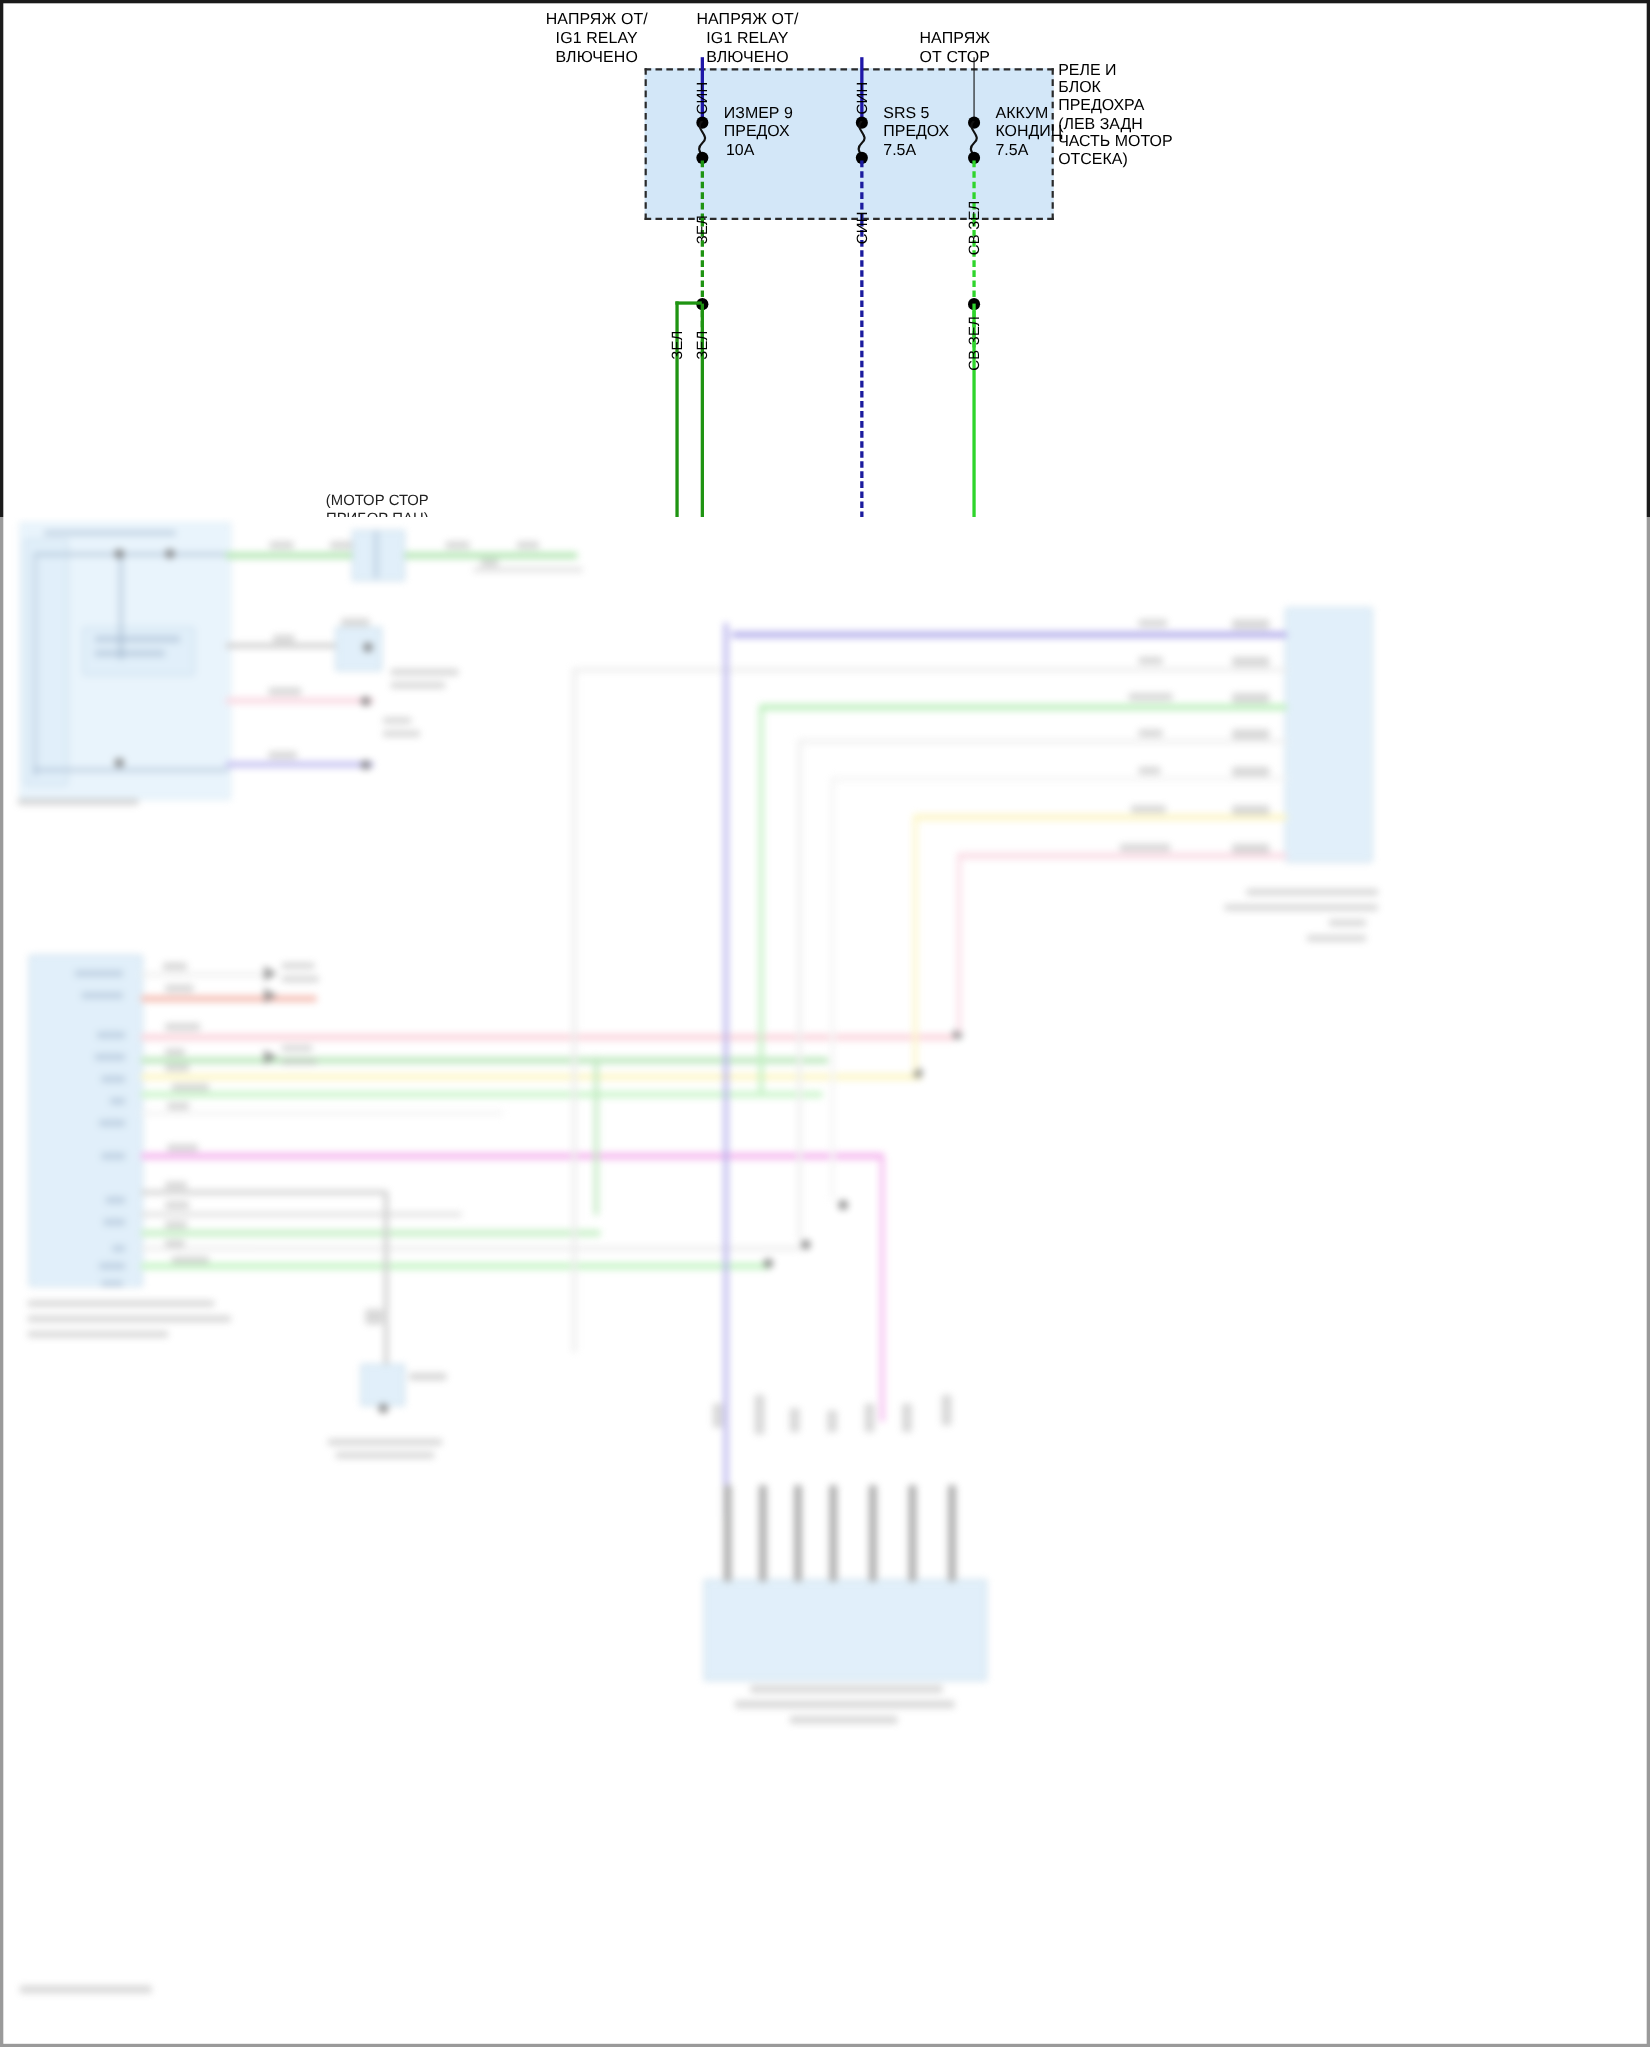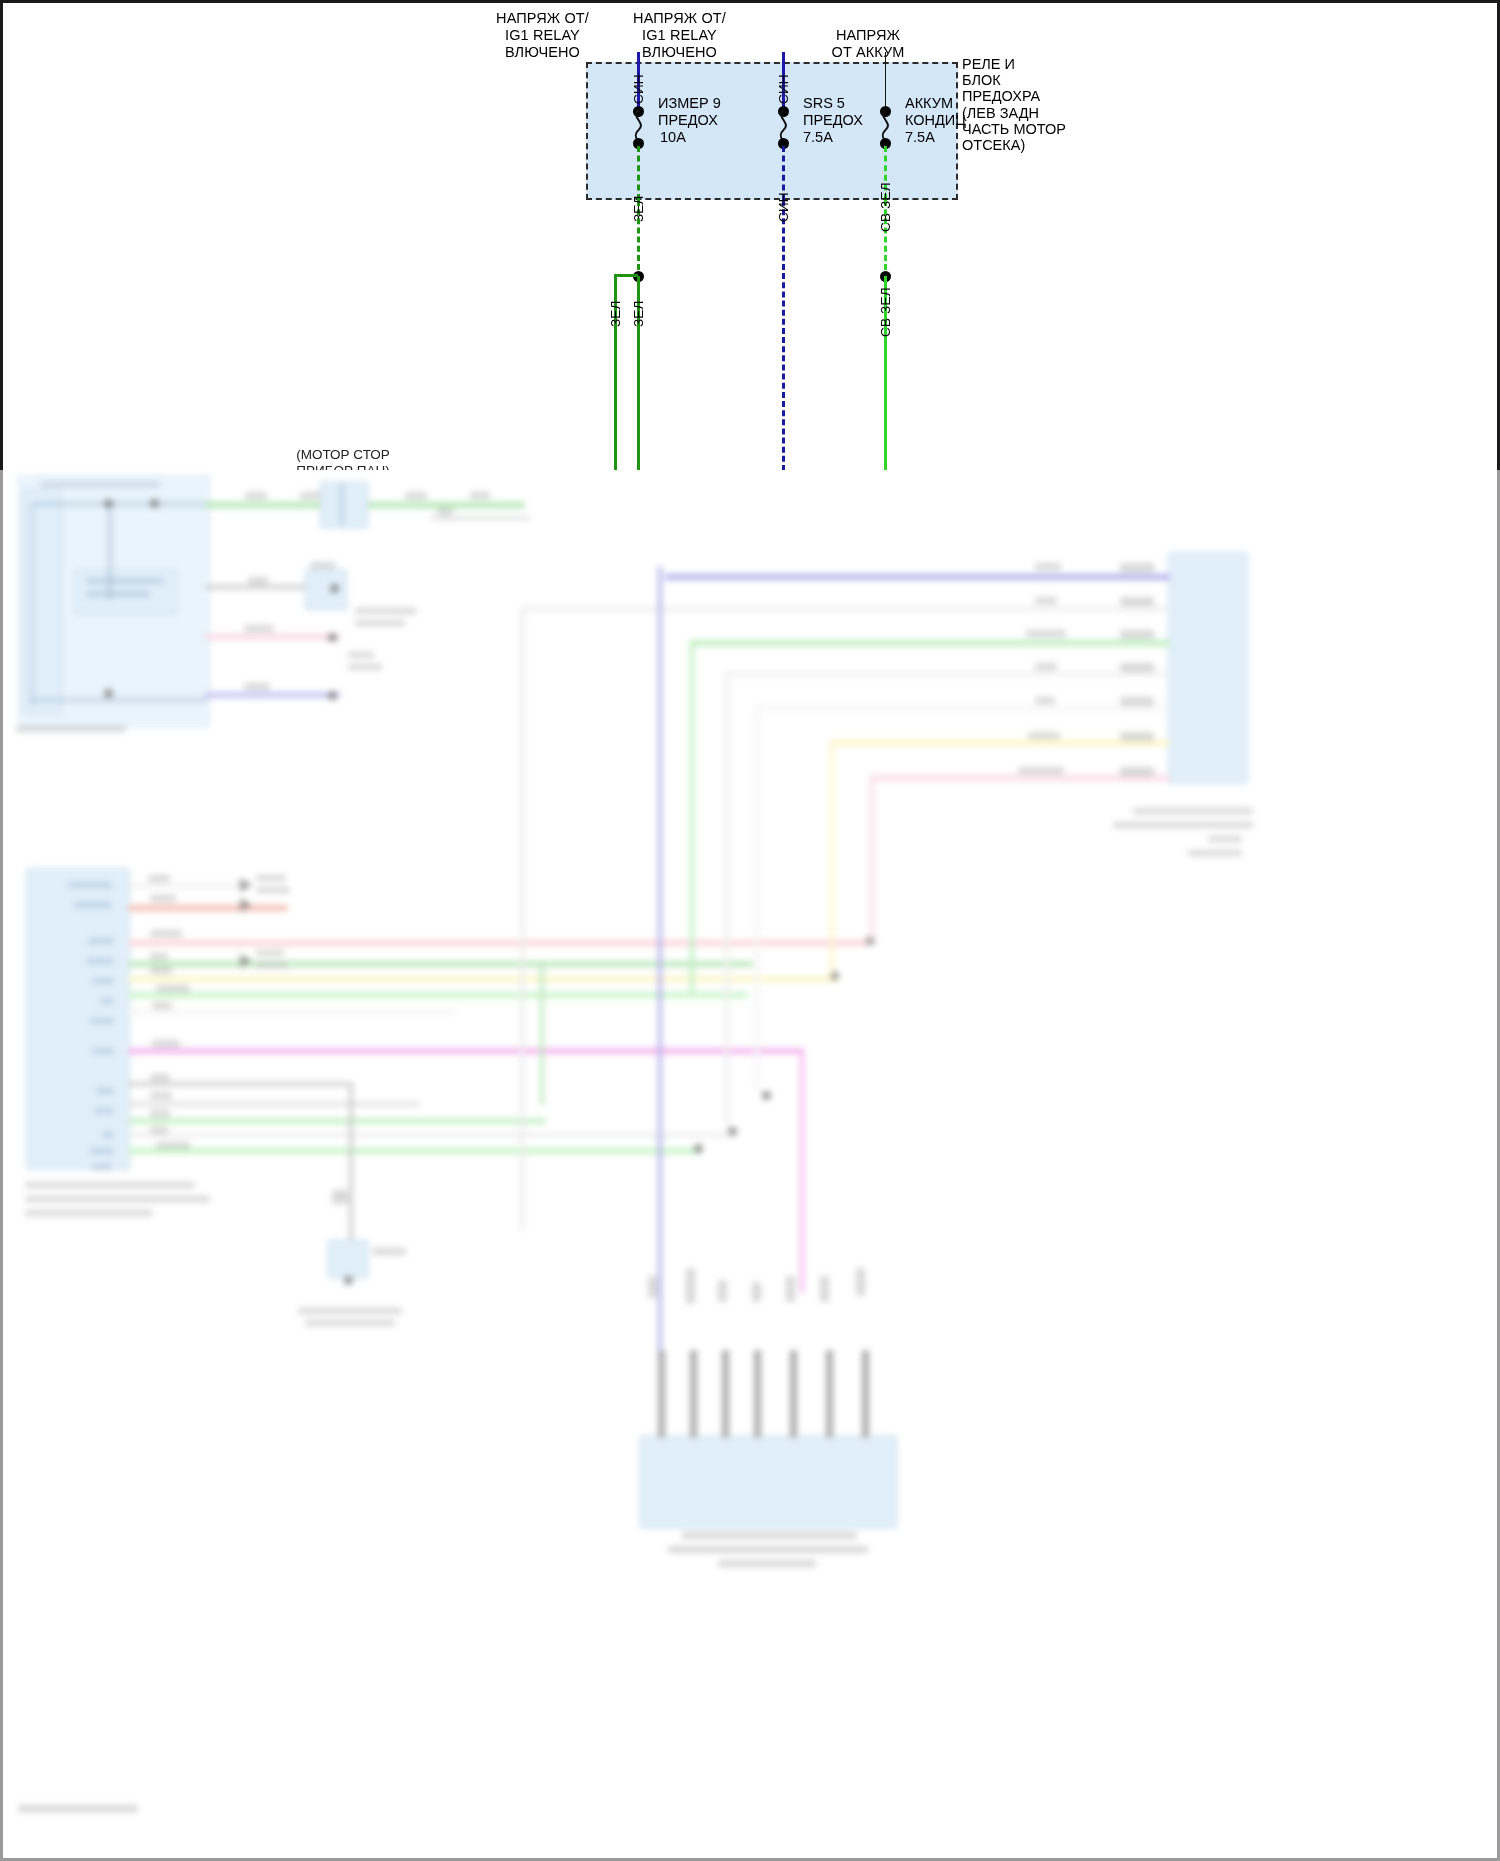--- a/index.html
+++ b/index.html
@@ -166,21 +166,21 @@
 
   <div id="top-section">
 
     <div class="srclabel" style="left:460px;top:10px;width:165px;">НАПРЯЖ ОТ/
 IG1 RELAY
 ВЛЮЧЕНО</div>
     <div class="srclabel" style="left:597px;top:10px;width:165px;">НАПРЯЖ ОТ/
 IG1 RELAY
 ВЛЮЧЕНО</div>
     <div class="srclabel" style="left:803px;top:27px;width:130px;">НАПРЯЖ
-ОТ АККУМ</div>
+ОТ СТОР</div>
 
     <div id="fusebox"></div>
 
     <div id="fusebox-label">РЕЛЕ И
 БЛОК
 ПРЕДОХРА
 (ЛЕВ ЗАДН
 ЧАСТЬ МОТОР
 ОТСЕКА)</div>
 

